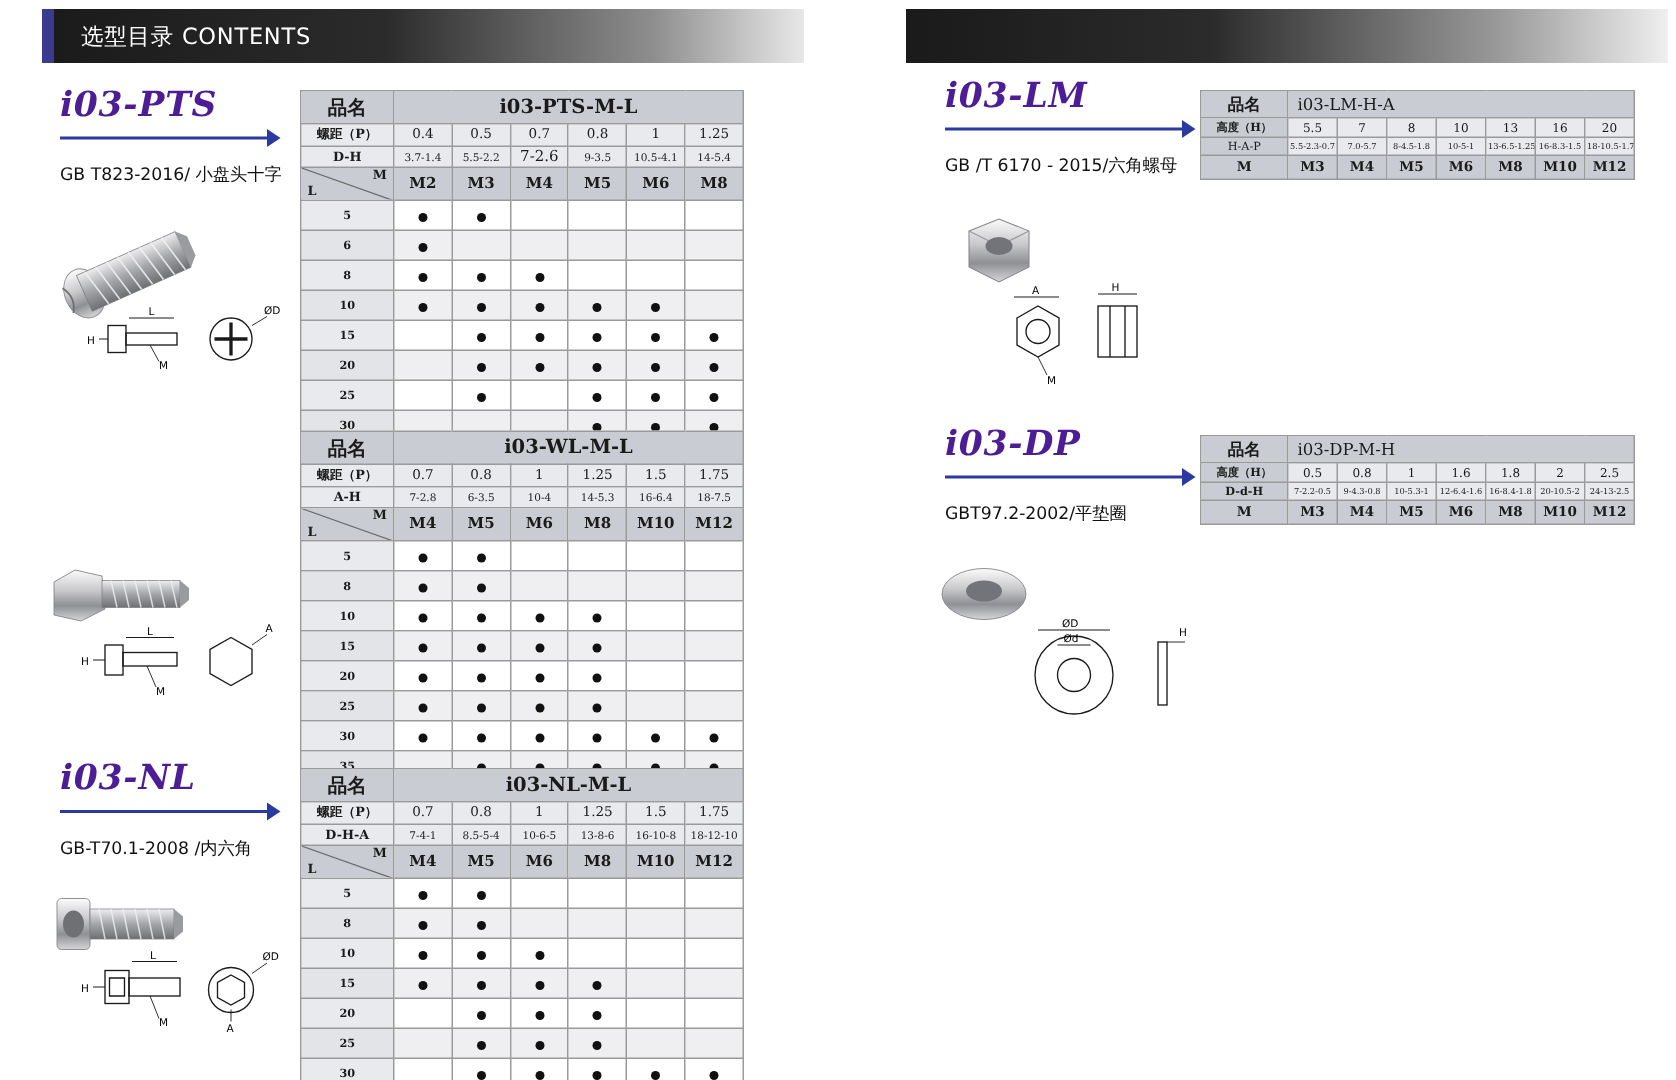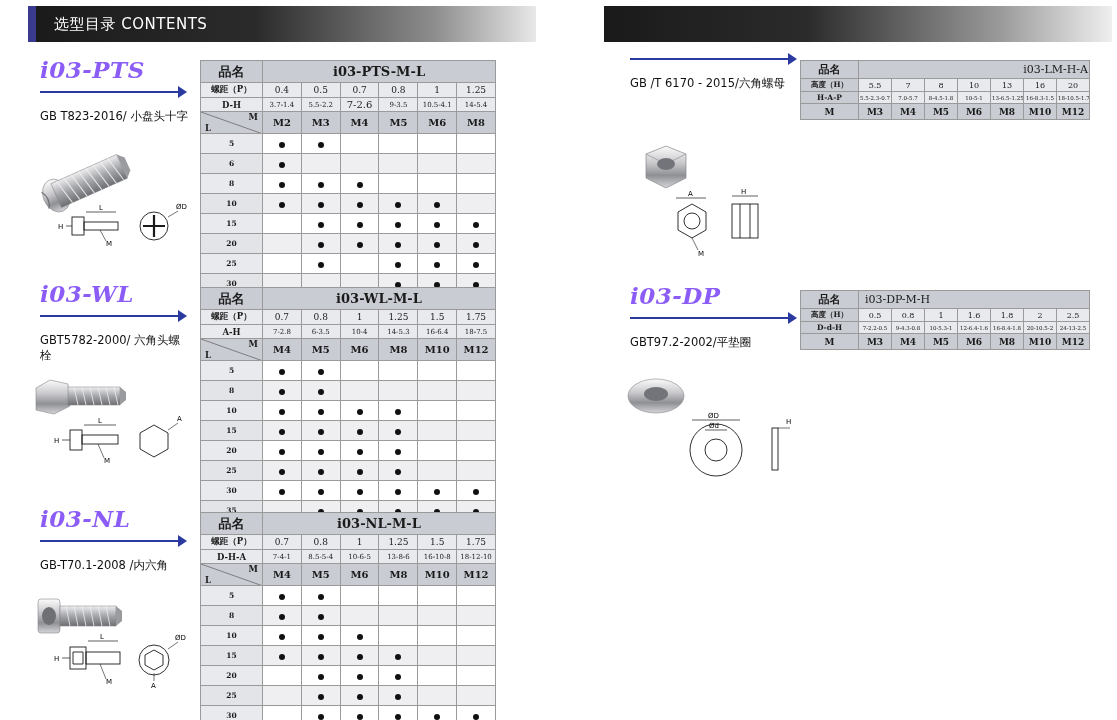--- a/index.html
+++ b/index.html
@@ -27,21 +27,21 @@
   }
   #hdr-left  { left: 28px;  top: 6px; width: 508px; }
   #hdr-right { left: 604px; top: 6px; width: 508px;
     background: linear-gradient(90deg, #1a1a1a 0%, #2b2b2b 40%, #9a9a9a 78%, #efefef 100%); }
 
   
   .sect { position: absolute; }
   .sect-title {
     font-family: "DejaVu Serif", serif;
     font-style: italic; font-weight: bold;
-    font-size: 23px; color: #8b5cf6; letter-spacing: .5px;
+    font-size: 23px; color: #4c1d95; letter-spacing: .5px;
   }
   .arrow { position: relative; height: 14px; margin-top: 2px; }
   .arrow .line {
     position: absolute; left: 0; top: 6px; height: 2px; background: #2b3aa0;
   }
   .arrow .tip {
     position: absolute; top: 1px; width: 0; height: 0;
     border-left: 9px solid #2b3aa0;
     border-top: 6px solid transparent;
     border-bottom: 6px solid transparent;
@@ -331,28 +331,20 @@
           <td></td>
           <td></td>
           <td></td>
           <td></td>
           <td></td>
           <td class="dot"></td>
         </tr>
       </tbody>
     </table>
 
-  <div class="sect" style="left:40px; top:280px; width:150px;">
-    <div class="sect-title">i03-WL</div>
-    <div class="arrow" style="width:150px;">
-      <div class="line" style="width:140px;"></div>
-        <div class="tip" style="left:138px;"></div>
-    </div>
-    <div class="std">GBT5782-2000/ 六角头螺栓</div>
-  </div>
 
   <div class="draw" style="left:20px; top:370px;">
     <svg width="175" height="120" viewBox="0 0 175 120">
       <g>
         <path d="M16 18 L30 10 L48 14 L50 36 L34 44 L16 40 Z" fill="url(#gm1)" stroke="#85868a" stroke-width="0.6"></path>
         <rect x="48" y="17" width="52" height="18" fill="url(#gm2)" stroke="#7d7e82" stroke-width="0.5"></rect>
         <g stroke="#f0f0f2" stroke-width="1" opacity=".8">
           <line x1="54" y1="17" x2="58" y2="35"></line>
             <line x1="62" y1="17" x2="66" y2="35"></line>
           <line x1="70" y1="17" x2="74" y2="35"></line>
@@ -698,20 +690,21 @@
           <td class="dot"></td>
           <td class="dot"></td>
           <td class="dot"></td>
           <td class="dot"></td>
           <td class="dot"></td>
         </tr>
       </tbody>
     </table>
 
   <div class="sect" style="left:630px; top:50px; width:160px;">
+    <div class="sect-title">i03-LM</div>
     <div class="arrow" style="width:170px;">
       <div class="line" style="width:160px;"></div>
         <div class="tip" style="left:158px;"></div>
     </div>
     <div class="std">GB /T 6170 - 2015/六角螺母</div>
   </div>
 
   <div class="draw" style="left:610px; top:140px;">
     <svg width="190" height="125" viewBox="0 0 190 125">
       <g>
@@ -738,34 +731,34 @@
         <line x1="122" y1="56" x2="148" y2="56"></line>
       </g>
       <text x="131" y="54" font-size="7" font-family="DejaVu Sans, sans-serif">H</text>
     </svg>
   </div>
 
   <table class="hspec" id="tbl-lm" style="position:absolute; left:800px; top:60px; width:290px;">
       <tbody>
         <tr class="r1">
           <td style="height:17px;font-size:11px;width:58px">品名</td>
-          <td colspan="7" style="text-align:right;padding-left:6px;font-size:11px;font-weight:normal">i03-LM-H-A</td>
+          <td colspan="7" style="text-align:left;padding-left:6px;font-size:11px;font-weight:normal">i03-LM-H-A</td>
         </tr>
         <tr class="r2">
           <td style="height:13px;font-size:7.5px;background:#c9ccd3;font-weight:bold">高度（H）</td>
           <td style="font-size:8px">5.5</td>
           <td style="font-size:8px">7</td>
           <td style="font-size:8px">8</td>
           <td style="font-size:8px">10</td>
           <td style="font-size:8px">13</td>
           <td style="font-size:8px">16</td>
           <td style="font-size:8px">20</td>
         </tr>
         <tr class="r2">
-          <td style="height:12px;font-size:7.5px;background:#c9ccd3;font-weight:bold">H-A-P</td>
+          <td style="height:12px;font-size:7.5px;background:#c9ccd3;font-weight:normal">H-A-P</td>
           <td style="font-size:5.5px">5.5-2.3-0.7</td>
           <td style="font-size:5.5px">7.0-5.7</td>
           <td style="font-size:5.5px">8-4.5-1.8</td>
           <td style="font-size:5.5px">10-5-1</td>
           <td style="font-size:5.5px">13-6.5-1.25</td>
           <td style="font-size:5.5px">16-8.3-1.5</td>
           <td style="font-size:5.5px">18-10.5-1.75</td>
         </tr>
         <tr class="r3">
           <td style="height:16px;font-size:9px">M</td>

